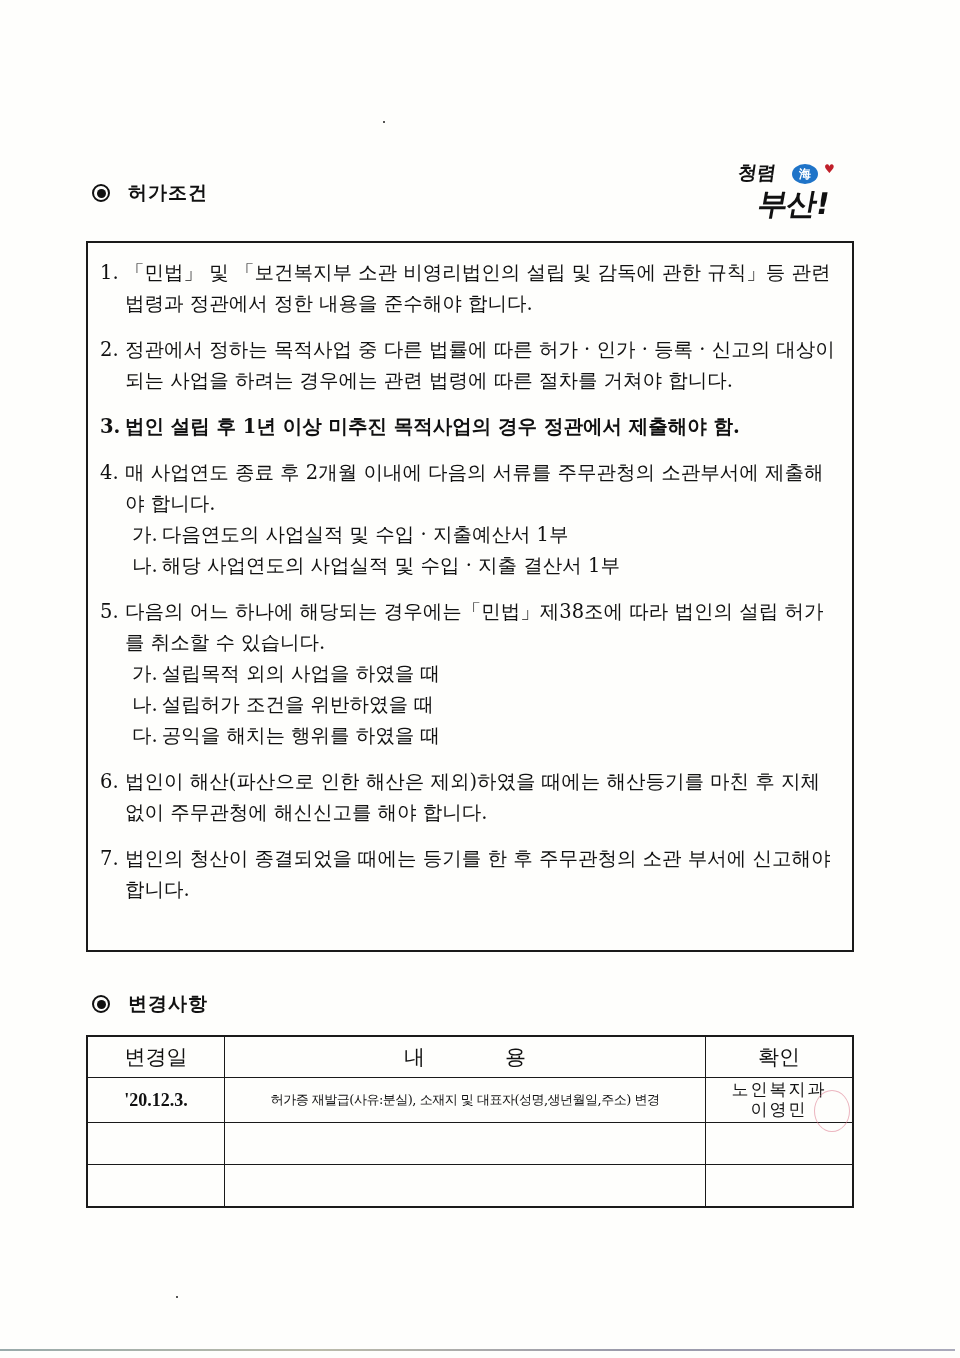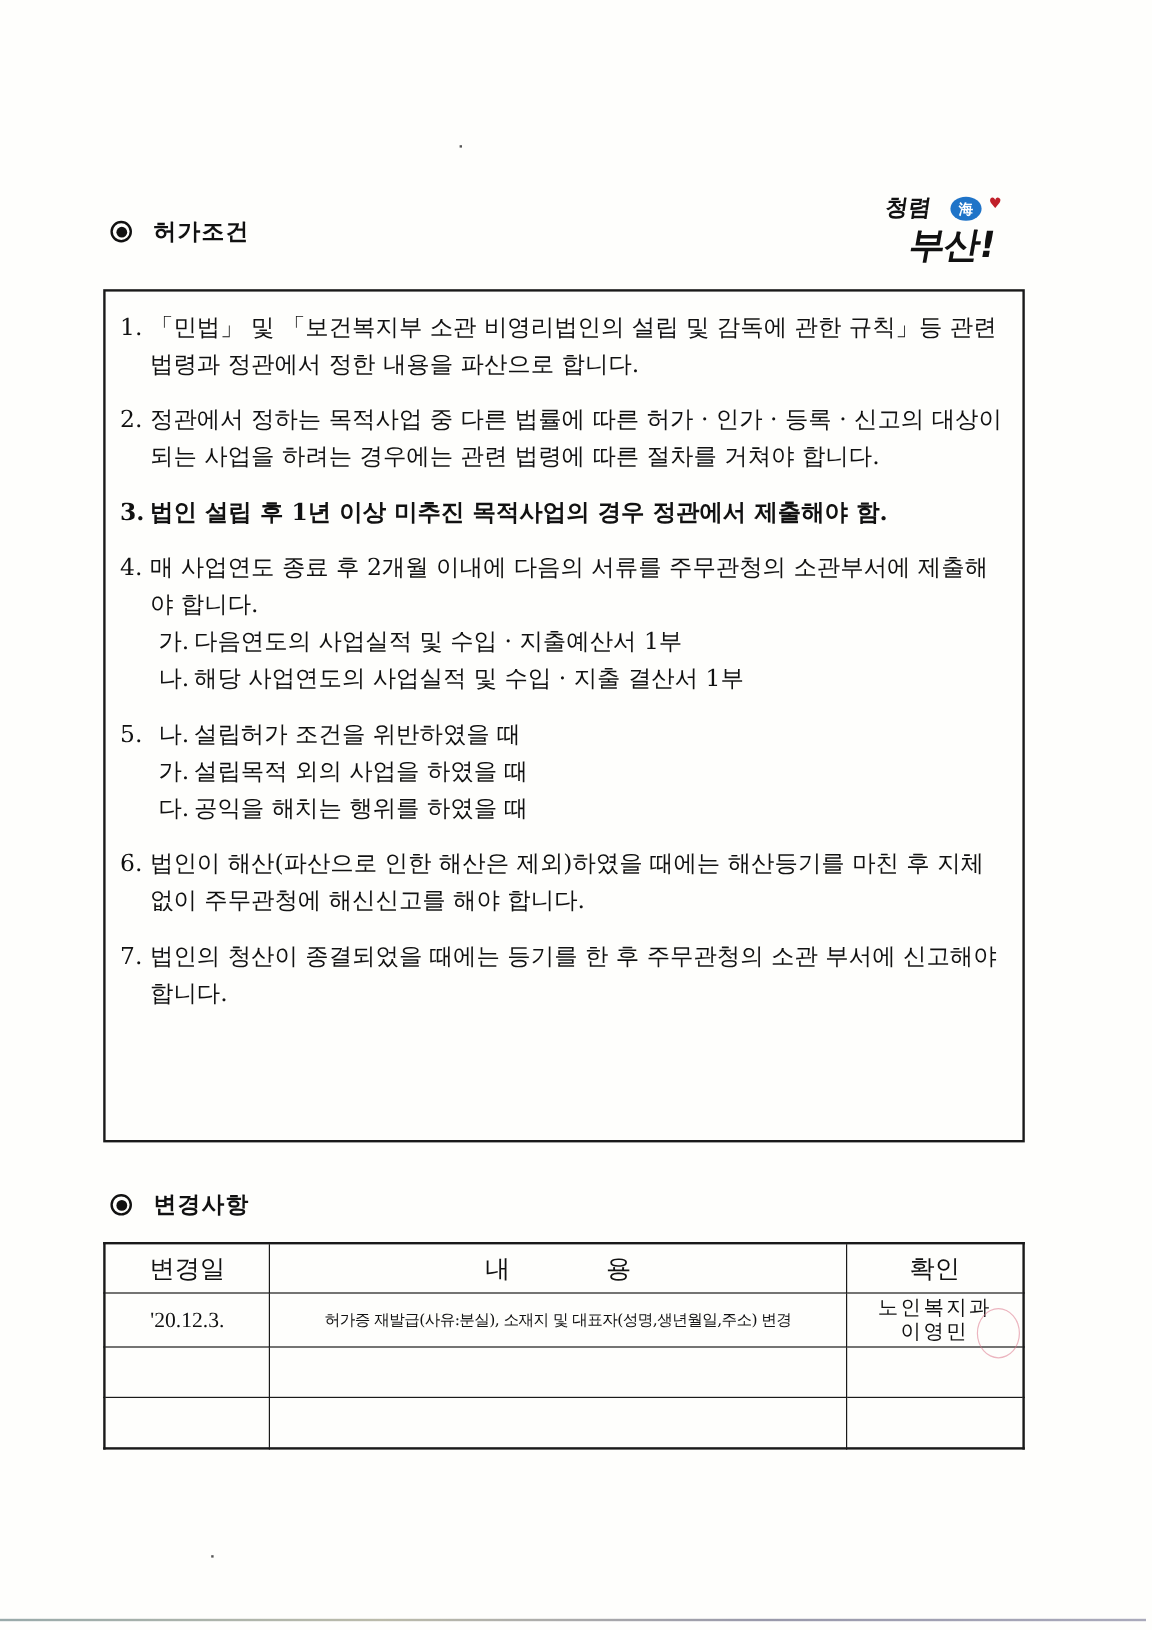--- a/index.html
+++ b/index.html
@@ -101,43 +101,44 @@
 <div class="logo">
   <span class="l1">청렴</span>
   <span class="sea">海</span>
   <span class="heart">♥</span>
   <span class="l2">부산!</span>
 </div>
 
 <div class="cond-box">
   <div class="item">
     <span class="num">1.</span>
-    <span class="body">「민법」 및 「보건복지부 소관 비영리법인의 설립 및 감독에 관한 규칙」등 관련 법령과 정관에서 정한 내용을 파산으로 합니다.</span>
+    <span class="body">「민법」 및 「보건복지부 소관 비영리법인의 설립 및 감독에 관한 규칙」등 관련 법령과 정관에서 정한 내용을 준수해야 합니다.</span>
   </div>
   <div class="item">
     <span class="num">2.</span>
     <span class="body">정관에서 정하는 목적사업 중 다른 법률에 따른 허가 · 인가 · 등록 · 신고의 대상이 되는 사업을 하려는 경우에는 관련 법령에 따른 절차를 거쳐야 합니다.</span>
   </div>
   <div class="item bold">
     <span class="num">3.</span>
     <span class="body">법인 설립 후 1년 이상 미추진 목적사업의 경우 정관에서 제출해야 함.</span>
   </div>
   <div class="item">
     <span class="num">4.</span>
     <div class="body">
       <div>매 사업연도 종료 후 2개월 이내에 다음의 서류를 주무관청의 소관부서에 제출해야 합니다.</div>
       <div class="sub"><span class="m">가.</span><span>다음연도의 사업실적 및 수입 · 지출예산서 1부</span></div>
       <div class="sub"><span class="m">나.</span><span>해당 사업연도의 사업실적 및 수입 · 지출 결산서 1부</span></div>
     </div>
   </div>
   <div class="item">
     <span class="num">5.</span>
     <div class="body">
+      <div>다음의 어느 하나에 해당되는 경우에는「민법」제38조에 따라 법인의 설립 허가를 취소할 수 있습니다.</div>
+      <div class="sub"><span class="m">가.</span><span>설립목적 외의 사업을 하였을 때</span></div>
       <div class="sub"><span class="m">나.</span><span>설립허가 조건을 위반하였을 때</span></div>
-      <div class="sub"><span class="m">가.</span><span>설립목적 외의 사업을 하였을 때</span></div>
       <div class="sub"><span class="m">다.</span><span>공익을 해치는 행위를 하였을 때</span></div>
     </div>
   </div>
   <div class="item">
     <span class="num">6.</span>
     <span class="body">법인이 해산(파산으로 인한 해산은 제외)하였을 때에는 해산등기를 마친 후 지체 없이 주무관청에 해신신고를 해야 합니다.</span>
   </div>
   <div class="item">
     <span class="num">7.</span>
     <span class="body">법인의 청산이 종결되었을 때에는 등기를 한 후 주무관청의 소관 부서에 신고해야 합니다.</span>
@@ -155,21 +156,21 @@
       <col style="width:482px">
       <col style="width:148px">
     </colgroup>
   <tbody>
       <tr>
     <th>변경일</th>
     <th class="content-h">내용</th>
     <th>확인</th>
   </tr>
   <tr>
-    <td class="date" style="height:44px;">'20.12.3.</td>
+    <td class="date" style="height:44px;font-weight:bold;">'20.12.3.</td>
     <td class="content">허가증 재발급(사유:분실), 소재지 및 대표자(성명,생년월일,주소) 변경</td>
     <td class="confirm">
       <div>노인복지과</div>
       <div>이영민</div>
       <span class="seal"></span>
     </td>
   </tr>
   <tr>
     <td class="date"></td>
     <td class="content"></td>

